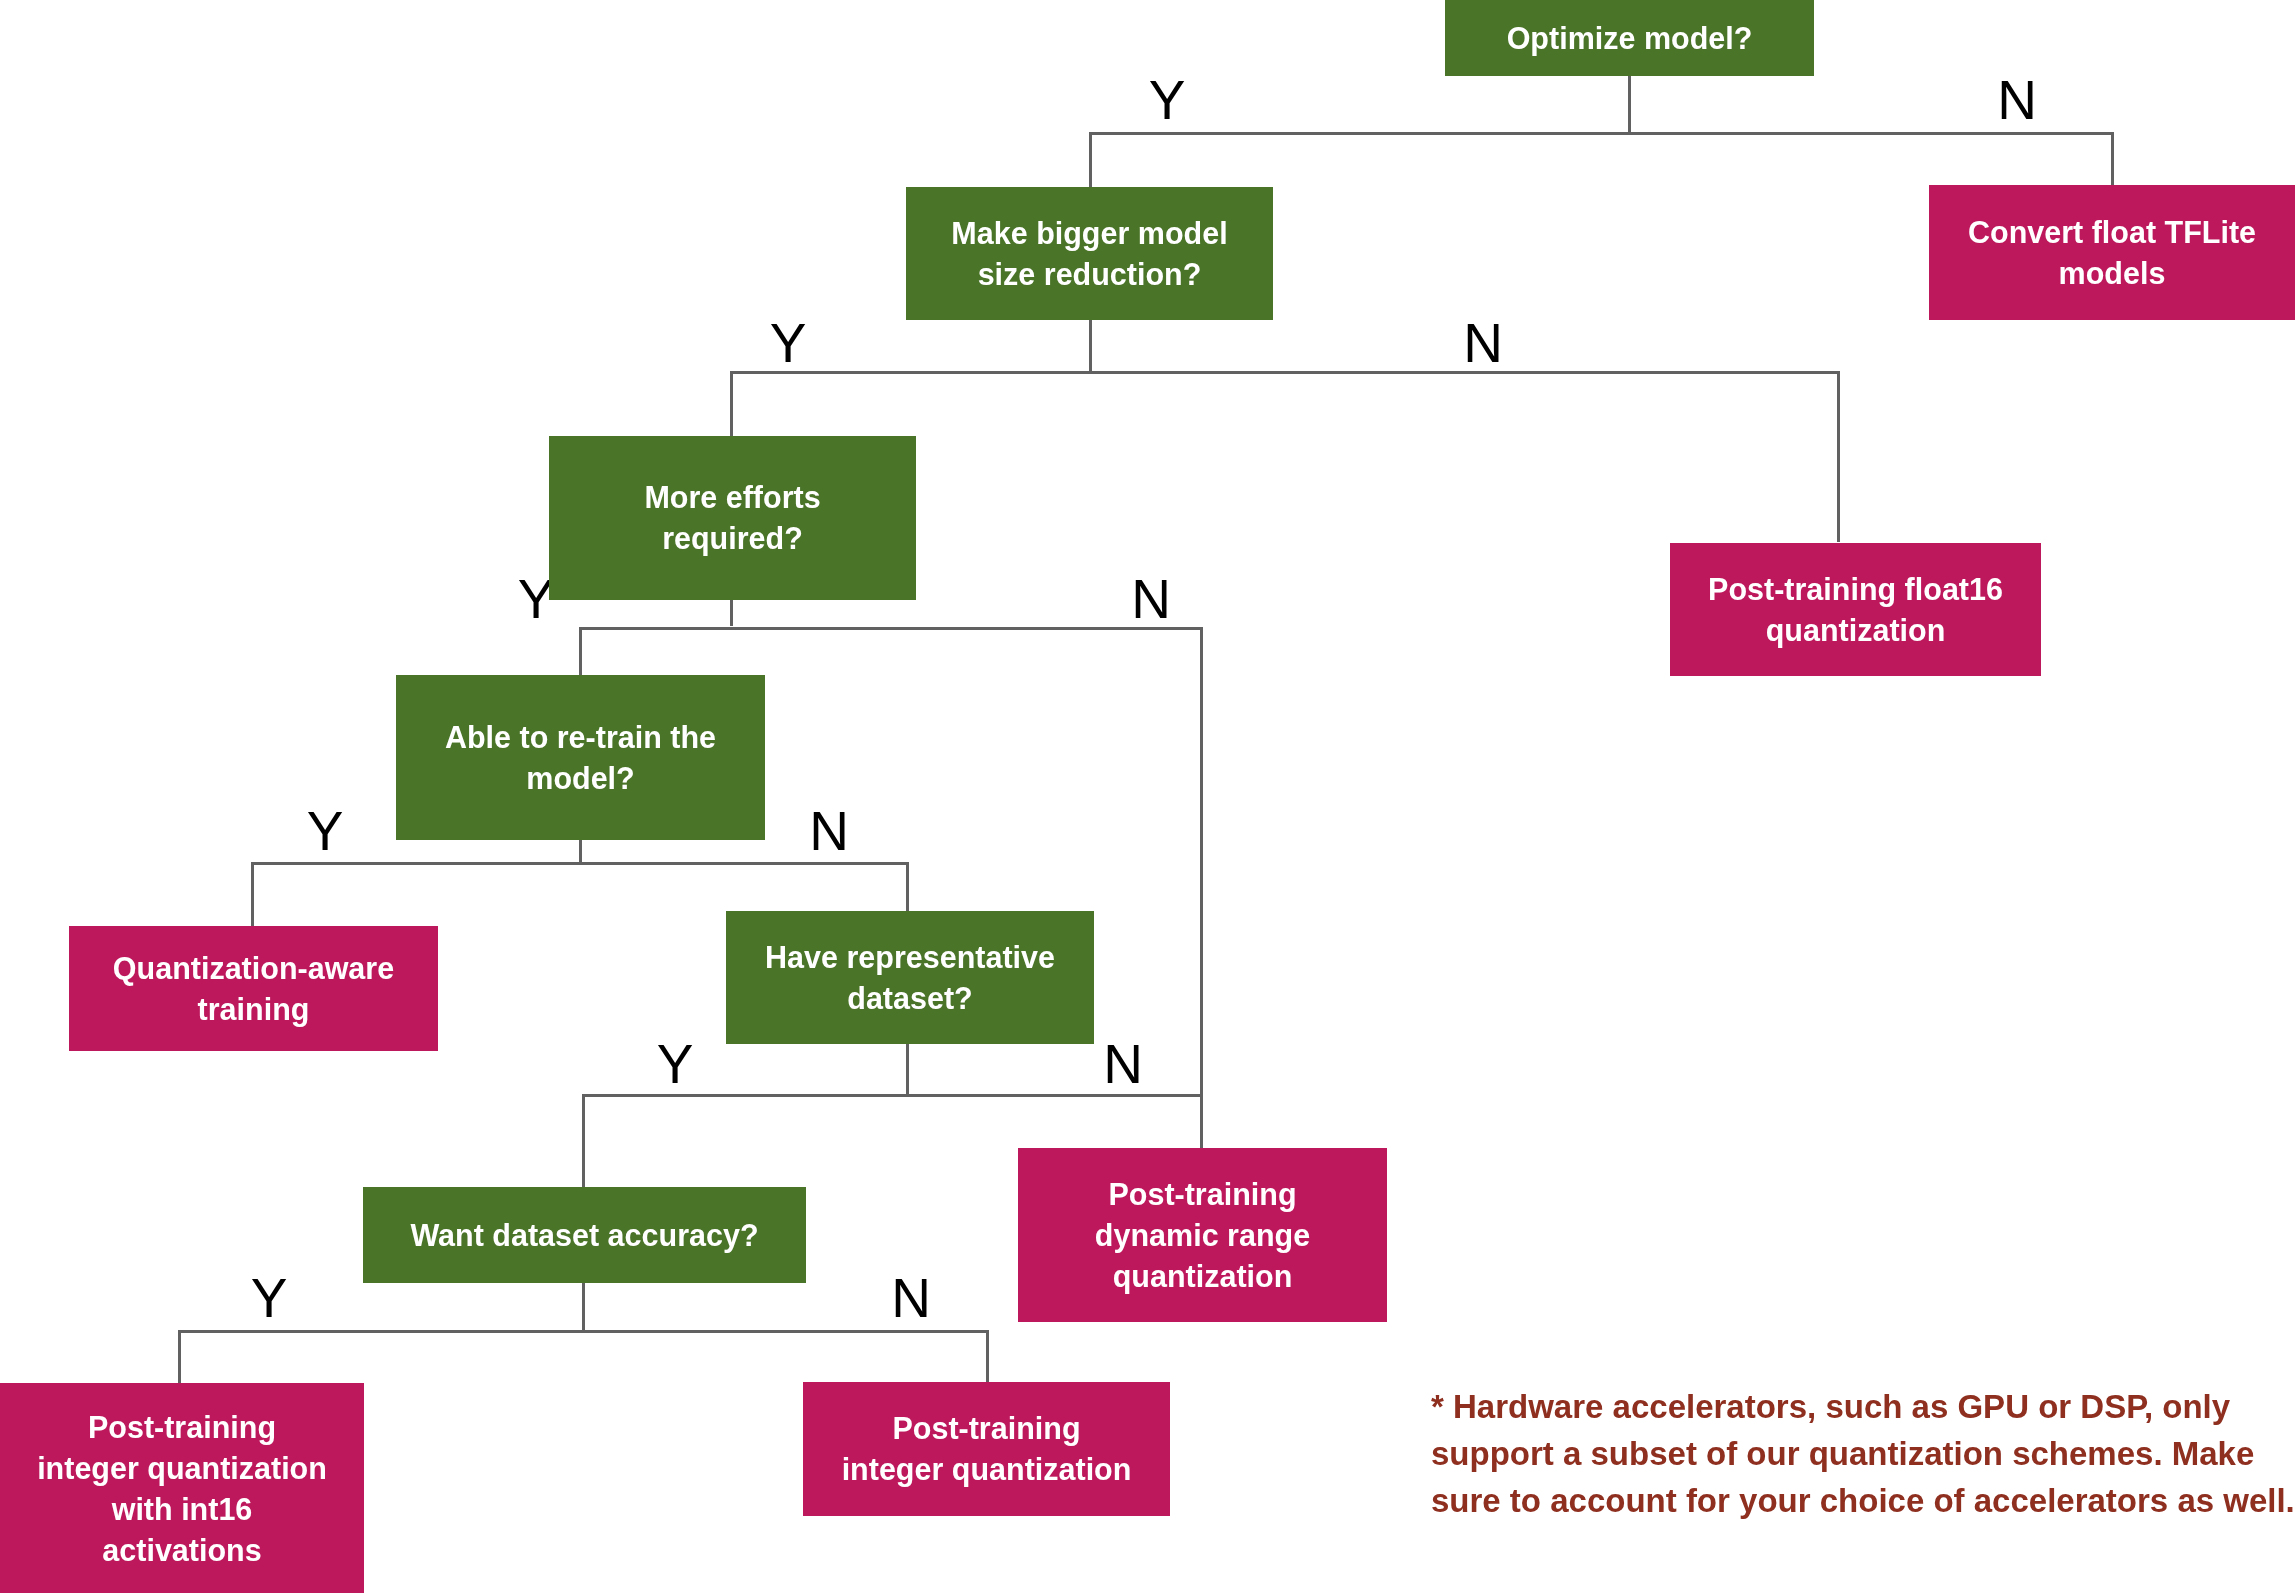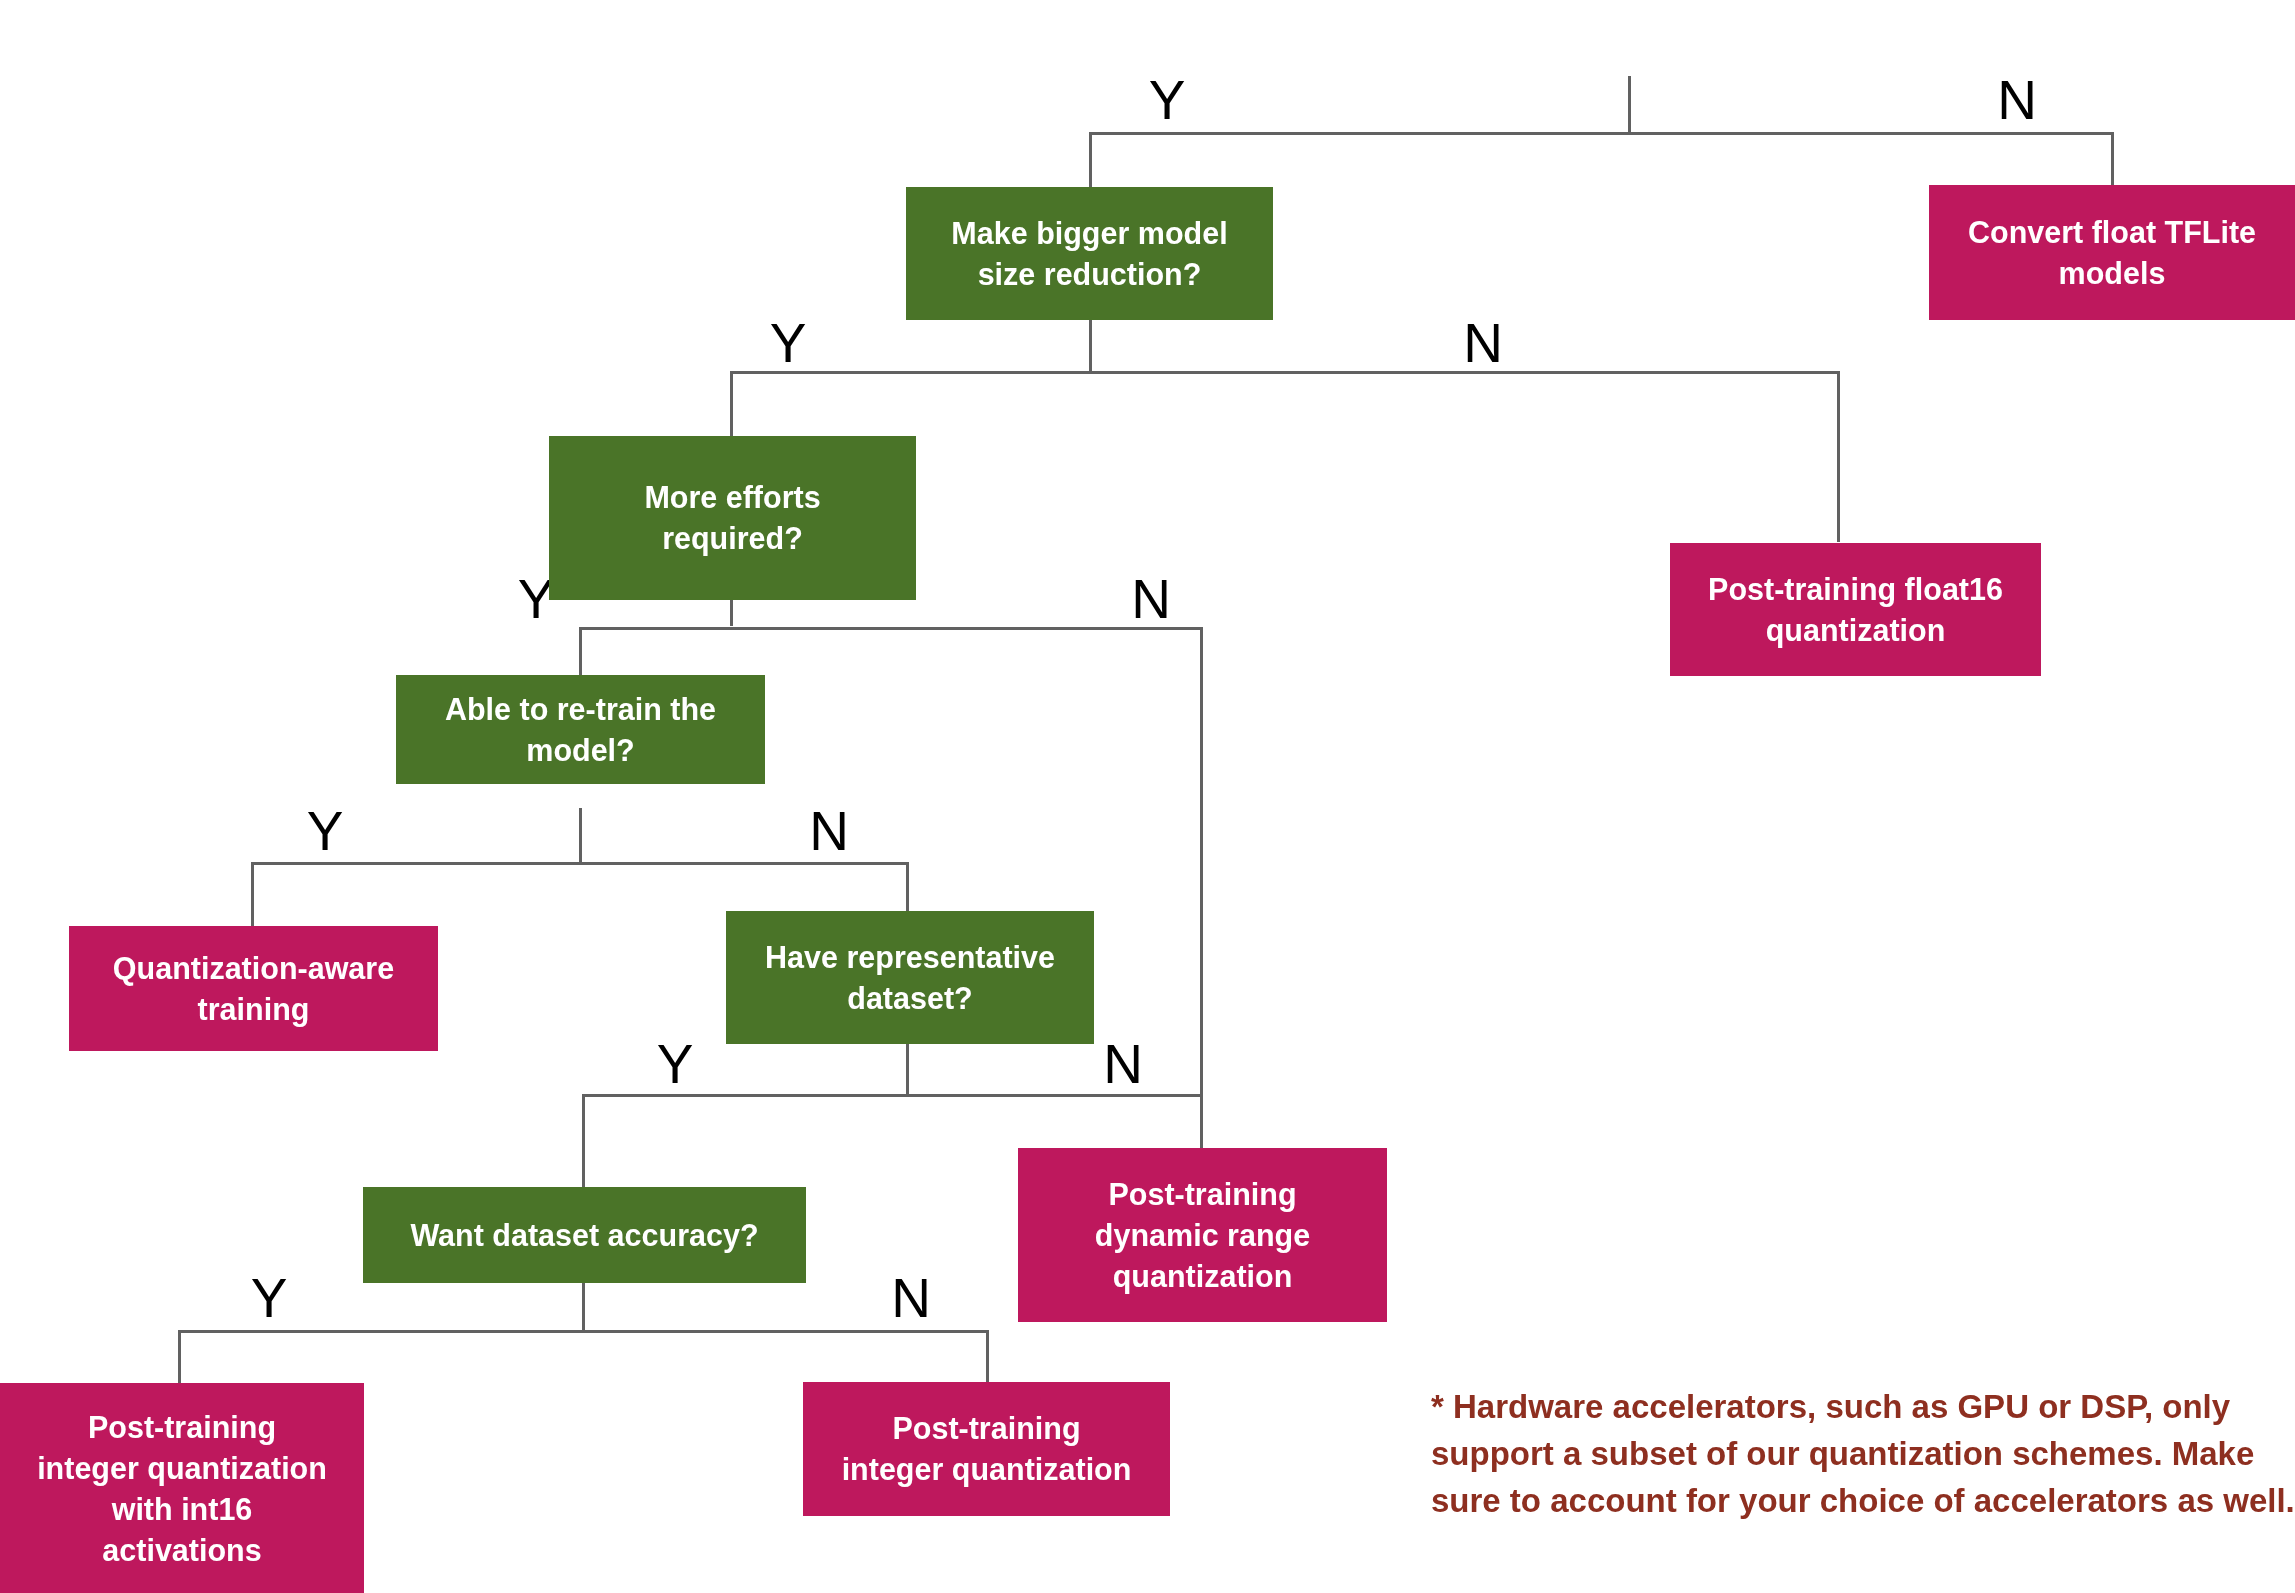--- a/index.html
+++ b/index.html
@@ -27,21 +27,21 @@
   }
   .node span { white-space: pre-line; }
   .q { background: #4a7428; }
   .a { background: #be185d; }
 
   .n-optimize      { left: 1445px; top: 0px;    width: 369px; height: 76px;  }
   .n-want-bigger   { left: 906px;  top: 187px;  width: 367px; height: 133px; }
   .n-convert-float { left: 1929px; top: 185px;  width: 366px; height: 135px; }
   .n-more-efforts  { left: 549px;  top: 436px;  width: 367px; height: 164px; }
   .n-float16       { left: 1654px; top: 543px;  width: 371px; height: 133px; margin-left: 16px; }
-  .n-able-retrain  { left: 396px;  top: 675px;  width: 369px; height: 109px; }
+  .n-able-retrain  { left: 396px;  top: 675px;  width: 369px; height: 165px; }
   .n-qat           { left: 69px;   top: 926px;  width: 369px; height: 125px; }
   .n-have-dataset  { left: 726px;  top: 911px;  width: 368px; height: 133px; }
   .n-dynamic-range { left: 1018px; top: 1148px; width: 369px; height: 174px; }
   .n-want-accuracy { left: 363px;  top: 1187px; width: 443px; height: 96px;  }
   .n-int16         { left: 0px;    top: 1383px; width: 364px; height: 211px; }
   .n-integer       { left: 803px;  top: 1382px; width: 367px; height: 134px; }
 
   
   .seg { position: absolute; background: #616161; }
 
@@ -147,20 +147,23 @@
   <div class="bl l2n">N</div>
   <div class="bl l3y">Y</div>
   <div class="bl l3n">N</div>
   <div class="bl l4y">Y</div>
   <div class="bl l4n">N</div>
   <div class="bl l5y">Y</div>
   <div class="bl l5n">N</div>
   <div class="bl l6y">Y</div>
   <div class="bl l6n">N</div>
 
+  <div class="node q n-optimize">
+    <span>Optimize model?</span>
+  </div>
   <div class="node q n-want-bigger">
     <span>Make bigger model
 size reduction?</span>
   </div>
   <div class="node a n-convert-float">
     <span>Convert float TFLite
 models</span>
   </div>
   <div class="node q n-more-efforts">
     <span>More efforts

